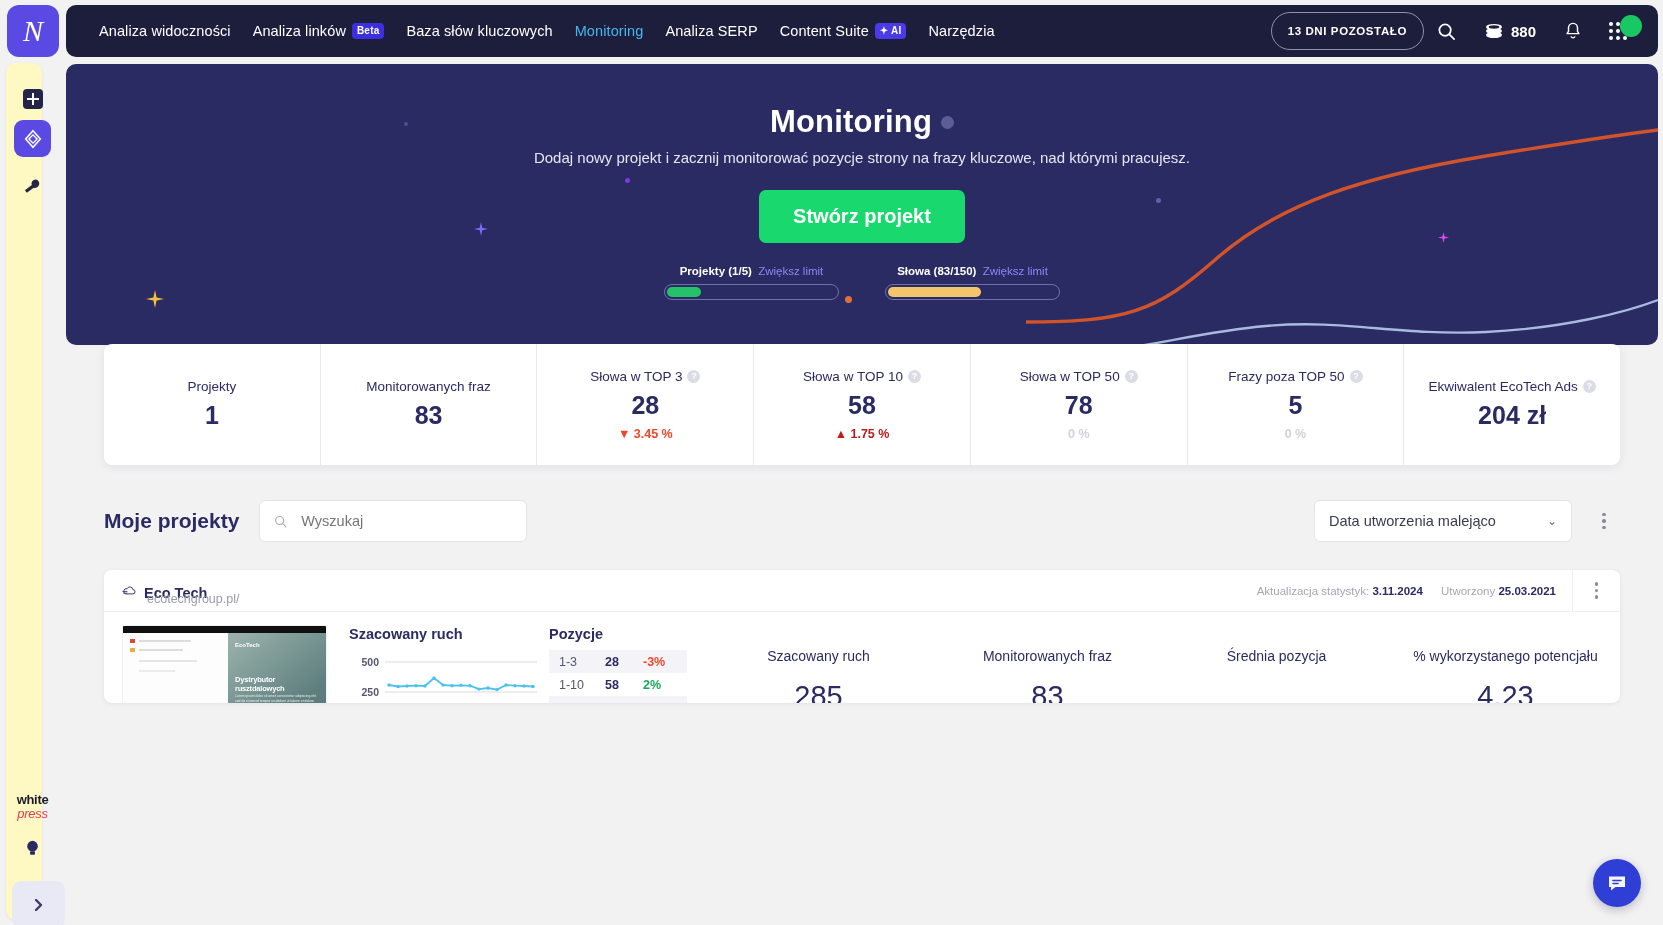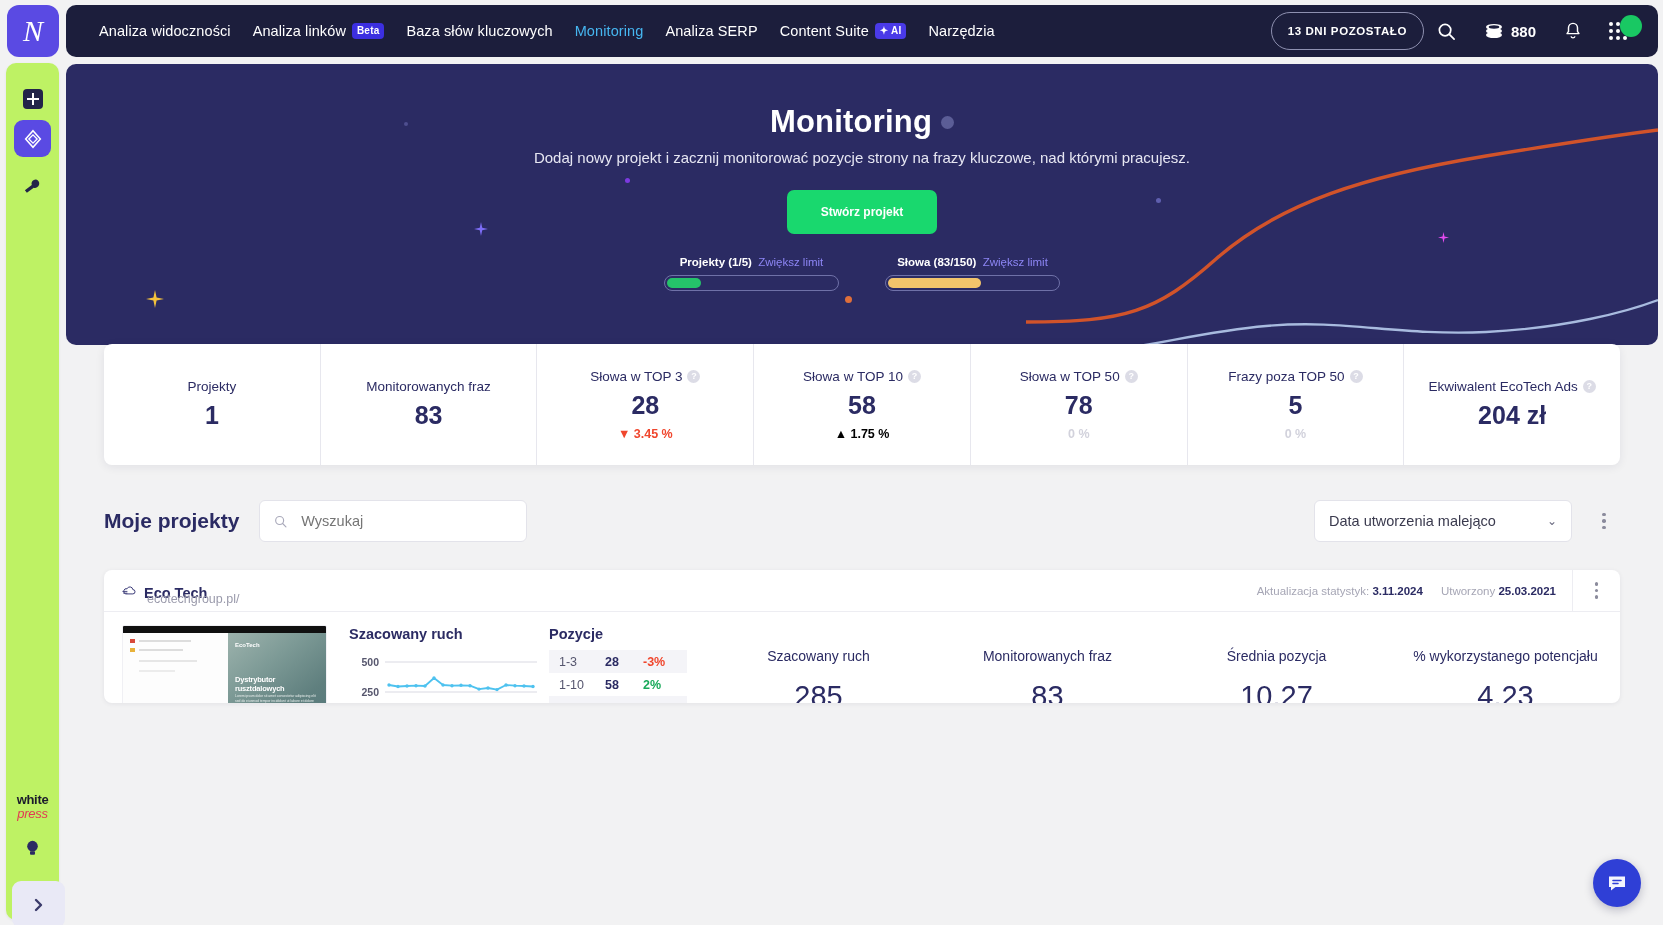--- a/index.html
+++ b/index.html
@@ -19,22 +19,22 @@
   .rail-logo {
     position: absolute; left: 7px; top: 5px; width: 52px; height: 52px;
     border-radius: 12px; background: #5a4ae3;
     display: flex; align-items: center; justify-content: center;
   }
   .rail-logo span {
     color: #fff; font-size: 30px; font-style: italic; font-weight: 400;
     font-family: "Liberation Serif", serif; line-height: 1;
   }
   .rail-panel {
-    position: absolute; left: 6px; top: 63px; width: 53px; height: 857px;
-    background: #bef264; border-radius: 10px;
+    position: absolute; left: 6px; top: 63px; width: 36px; height: 857px;
+    background: #fef9c3; border-radius: 10px;
     box-shadow: 0 1px 3px rgba(30,30,60,.07);
   }
   .rail-btn {
     position: absolute; left: 8px; width: 37px; height: 37px;
     border-radius: 9px; display: flex; align-items: center; justify-content: center;
     cursor: pointer;
   }
   .rail-btn.plus { top: 17px; }
   .rail-btn.plus i {
     width: 20px; height: 20px; border-radius: 4px; background: #232549;
@@ -115,21 +115,21 @@
     font-size: 31px; font-weight: bold; color:#fff; letter-spacing:.2px;
     display:inline-flex; align-items:center; gap:9px;
   }
   .info-dot {
     width: 13px; height:13px; border-radius:50%; background:#5b5d96;
     display:inline-block; cursor:pointer;
   }
   .hero-sub { font-size: 15px; color:#e6e6f2; margin-top: 9px; }
   .cta {
     display:inline-block; margin-top: 24px; background:#19d86e; color:#fff;
-    font-size:12px; font-weight:bold; padding: 15px 34px; border-radius: 7px;
+    font-size:20px; font-weight:bold; padding: 15px 34px; border-radius: 7px;
     border:none; cursor:pointer; font-family:"Liberation Sans",sans-serif;
   }
   .limits { display:flex; justify-content:center; gap: 46px; margin-top: 22px;}
   .limit-block { width: 175px; }
   .limit-label { font-size: 11.5px; color:#fff; text-align:center; white-space:nowrap;}
   .limit-label b { font-weight:bold; }
   .limit-label .cnt { font-weight:bold; }
   .limit-label a { color:#8d86f5; text-decoration:none; cursor:pointer; margin-left:3px;}
   .limit-bar {
     margin-top: 7px; height: 16px; border-radius: 8px; border:1px solid #6f71a8;
@@ -153,21 +153,21 @@
   .stat-label {
     font-size: 13.5px; color:#2b2b63; display:flex; align-items:center; gap:5px; white-space:nowrap;
   }
   .qmark {
     width: 13px; height: 13px; border-radius:50%; background:#dcdce6; color:#fff;
     font-size:9px; line-height:13px; text-align:center; cursor:pointer; font-weight:bold;
   }
   .stat-value { font-size: 25px; font-weight:bold; color:#2b2b63; }
   .stat-delta { font-size: 12.5px; font-weight:bold; }
   .stat-delta.down { color:#f0462d; }
-  .stat-delta.up { color:#000000; }
+  .stat-delta.up { color:#b91c1c; }
   .stat-delta.flat { color:#d2d2dc; }
 
   
   .mp-row { position:absolute; left:104px; top: 500px; width: 1516px; height: 48px; }
   .mp-title { font-size: 21px; font-weight: bold; color:#2b2b63; position:absolute; left:0; top:9px;}
   .search-box {
     position:absolute; left: 155px; top:0; width: 268px; height: 42px;
     background:#fff; border:1px solid #e3e3ea; border-radius:6px;
     display:flex; align-items:center; gap:14px; padding: 0 14px; cursor:text;
   }
@@ -625,21 +625,20 @@
         <div class="metric">
           <div class="metric-label">Szacowany ruch</div>
           <div class="metric-value">285</div>
         </div>
         <div class="metric">
           <div class="metric-label">Monitorowanych fraz</div>
           <div class="metric-value">83</div>
         </div>
         <div class="metric">
           <div class="metric-label">Średnia pozycja</div>
-          <div class="metric-value">10.27</div>
         </div>
         <div class="metric">
           <div class="metric-label">% wykorzystanego potencjału</div>
           <div class="metric-value">4.23</div>
         </div>
       </div>
     </div>
   </div>
 
   <div class="chat-bubble">

